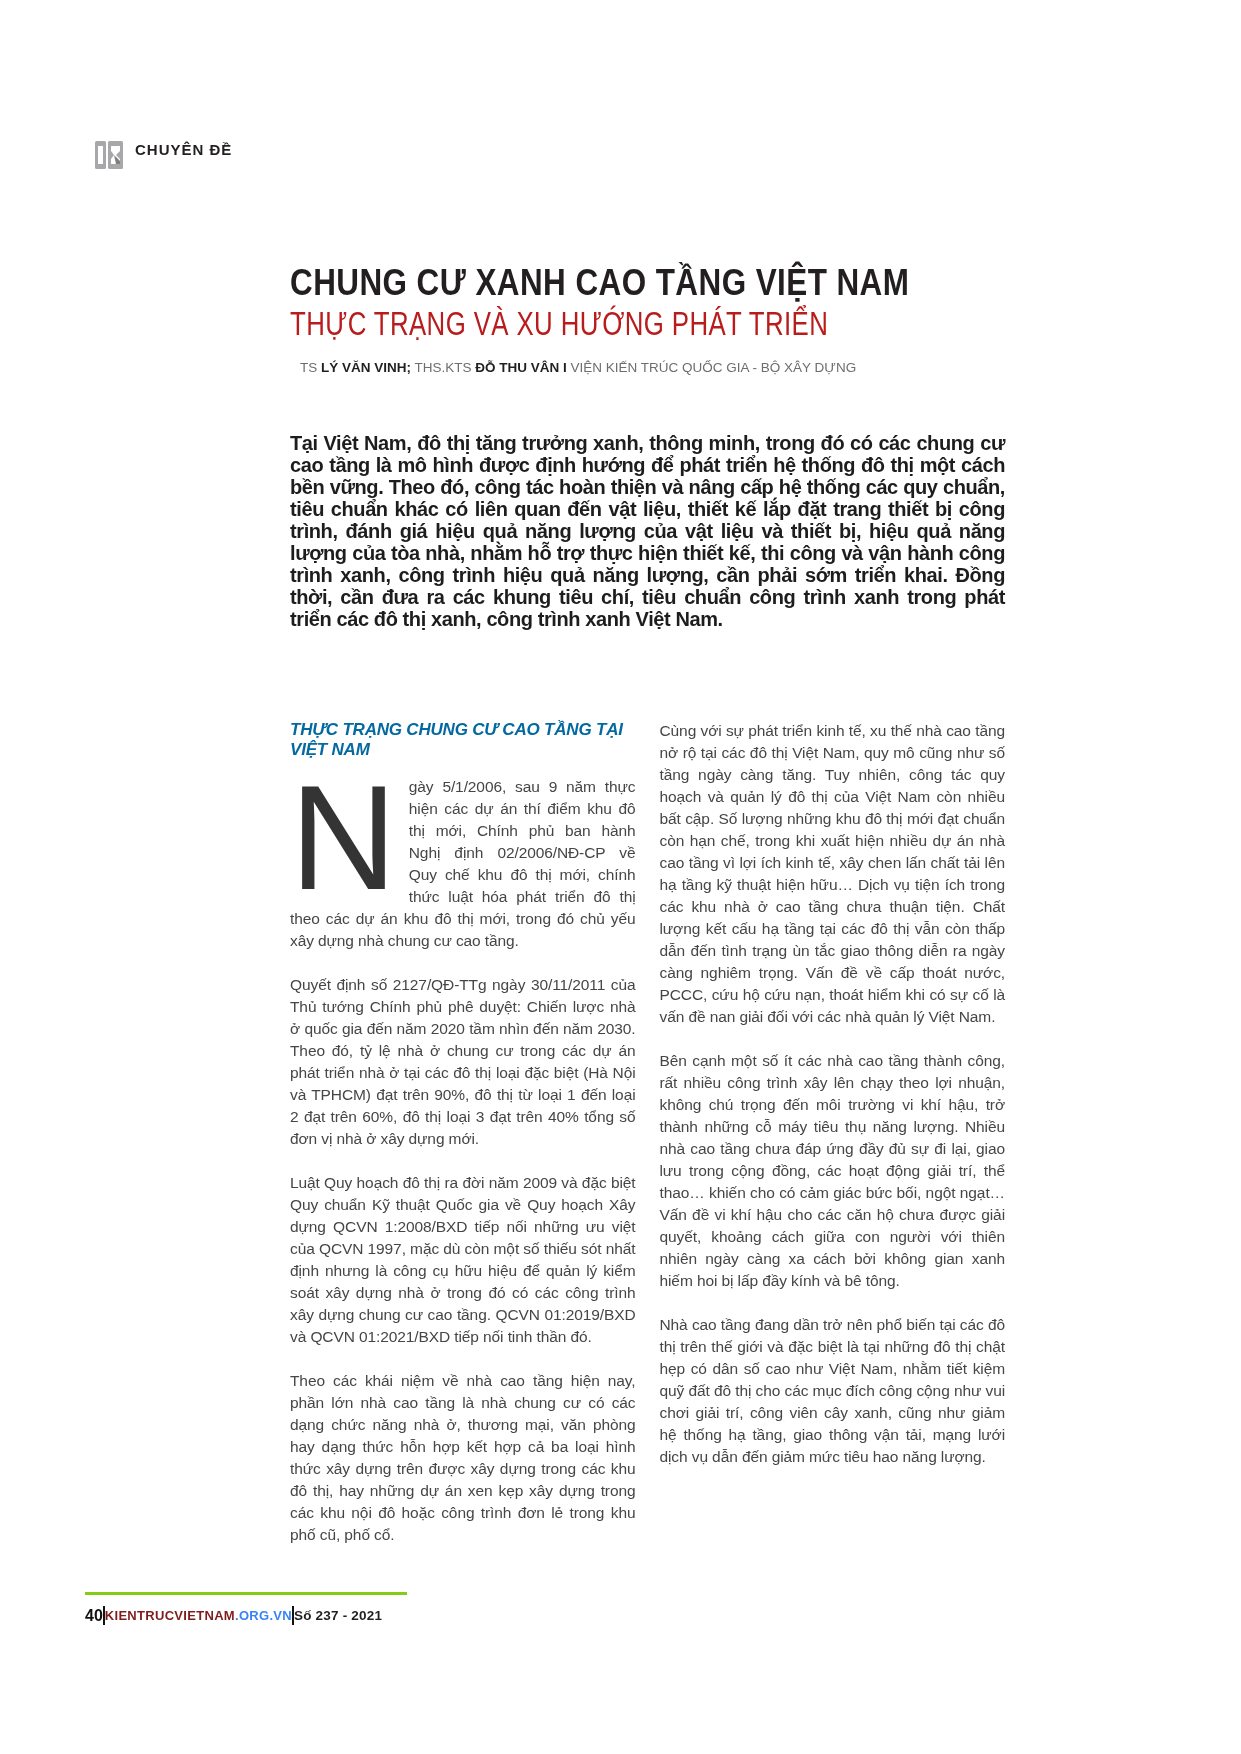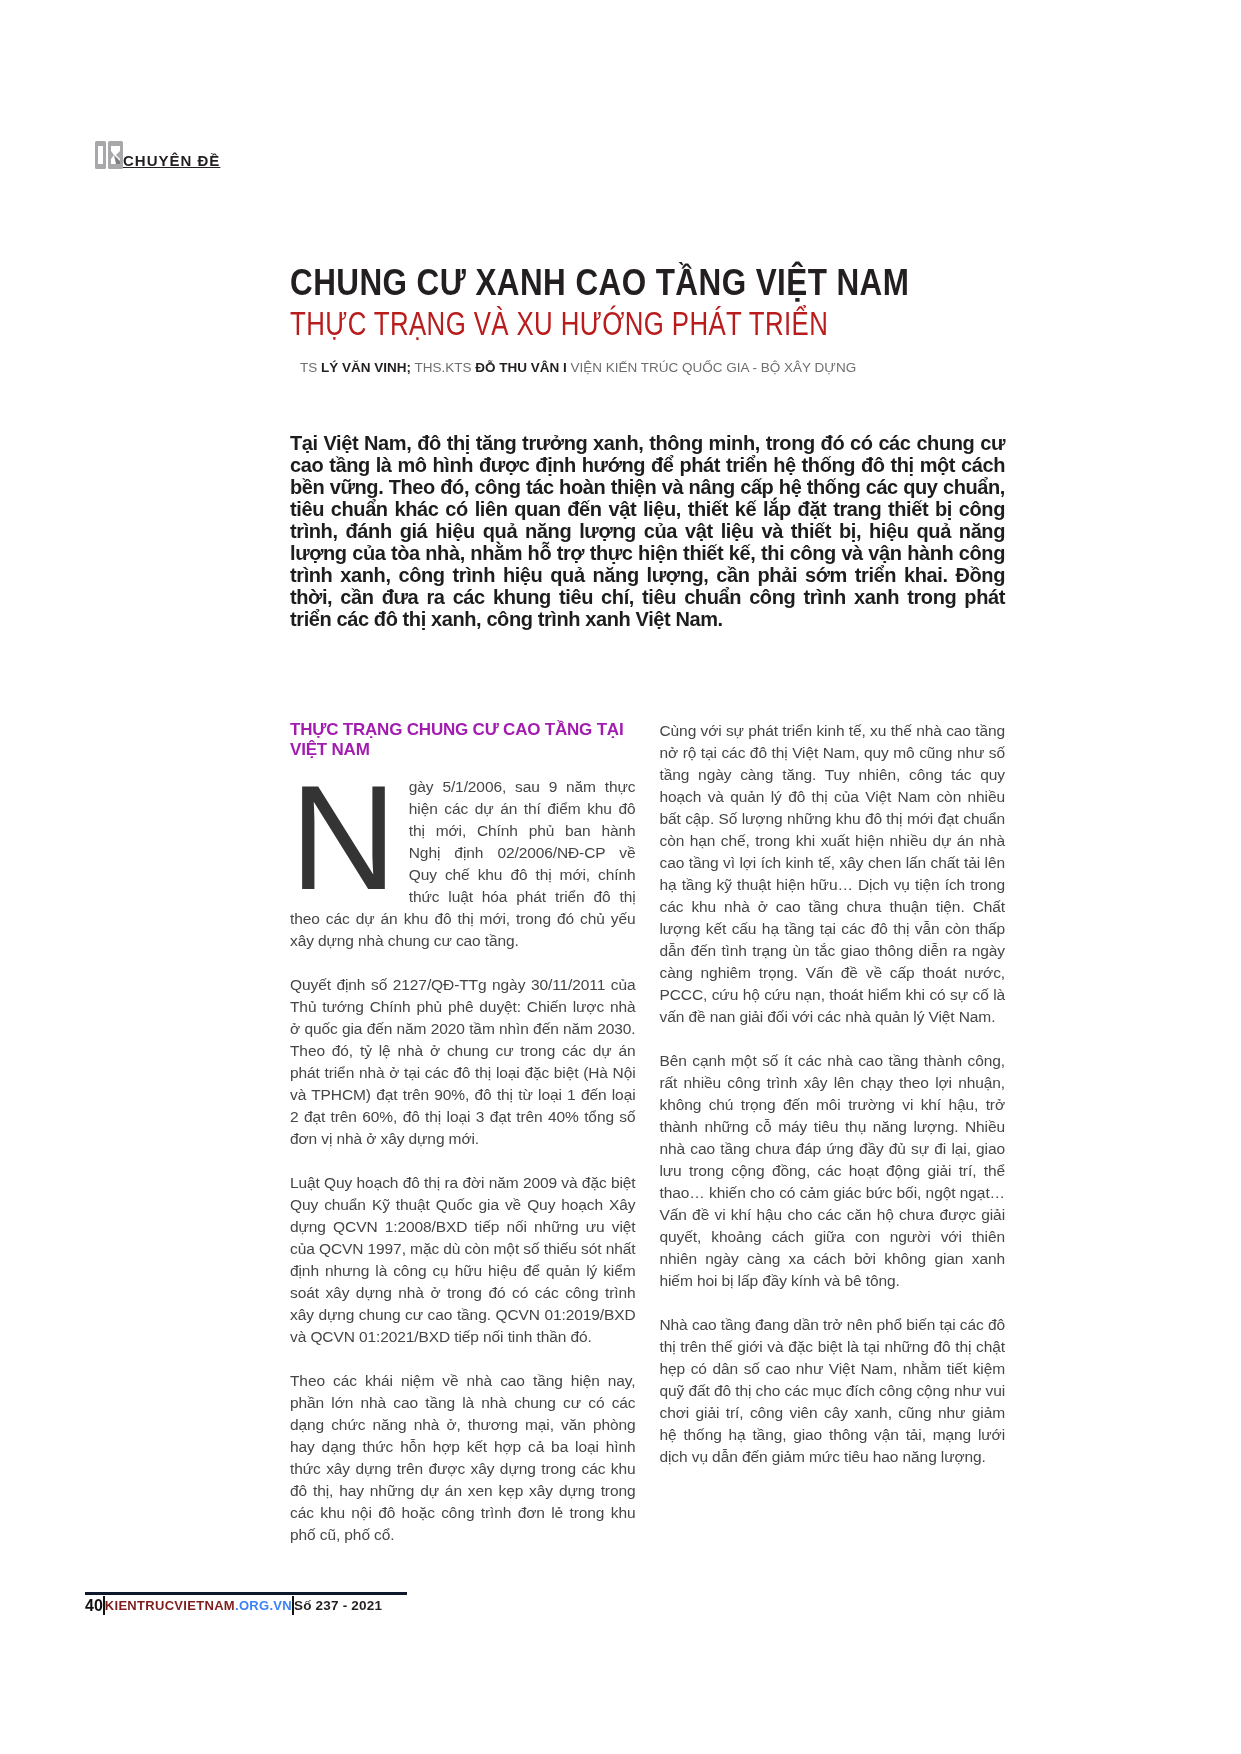--- a/index.html
+++ b/index.html
@@ -8,21 +8,21 @@
     width:1241px;height:1754px;
     background:#ffffff;
     font-family:"Liberation Sans","DejaVu Sans",sans-serif;
     color:#222;
     overflow:hidden;
     margin:0 auto;
   }
   
   .topbar{
     position:absolute;left:95px;top:141px;
-    display:flex;align-items:flex-end;gap:0;text-decoration:underline;
+    display:flex;align-items:flex-start;gap:12px;
   }
   .logo-box{display:inline-block;width:28px;height:28px;}
   .section-label{
     font-size:15px;font-weight:bold;color:#231f20;letter-spacing:1px;
   }
   
   .article{position:absolute;left:290px;top:262px;width:715px;}
   .title{
     margin:0;font-size:37px;font-weight:bold;color:#231f20;
     white-space:nowrap;line-height:1.12;
@@ -38,38 +38,39 @@
   .by-bold{color:#231f20;font-weight:bold;}
   .lead{
     margin:56px 0 0 0;
     font-size:20px;line-height:22px;font-weight:bold;
     color:#1d1d1d;text-align:justify;letter-spacing:-.4px;
   }
   
   .columns{display:flex;gap:24px;margin-top:90px;}
   .col{flex:1;min-width:0;}
   .col-heading{
-    margin:0 0 16px 0;font-size:17px;font-weight:bold;color:#a21caf;
+    margin:0 0 16px 0;font-size:17px;font-weight:bold;color:#0369a1;
     letter-spacing:-.2px;
+    font-style:italic;
   }
   .body-p{
     margin:0 0 22px 0;font-size:15.5px;line-height:22px;color:#464646;
     text-align:justify;letter-spacing:-.1px;
   }
   .dropcap{
     float:left;
     font-size:148px;line-height:108px;
     padding:8px 12px 0 0;
     color:#343434;font-weight:normal;
   }
   
   .footer{
     position:absolute;left:85px;top:1592px;width:322px;
-    border-top:3px solid #0f172a;
-    padding-top:1px;
+    border-top:3px solid #84cc16;
+    padding-top:11px;
     display:flex;align-items:center;
   }
   .footer .pg{font-size:16px;font-weight:bold;color:#111;}
   .footer .vsep{width:2px;height:19px;background:#111;display:inline-block;}
   .footer .site{font-size:13px;letter-spacing:.3px;}
   .footer .site .b{font-weight:bold;color:#7f1d1d;}
   .footer .site .l{font-weight:bold;color:#3b82f6;}
   .footer .issue{font-size:13.5px;font-weight:bold;color:#231f20;letter-spacing:.2px;}
 </style>
 </head>

